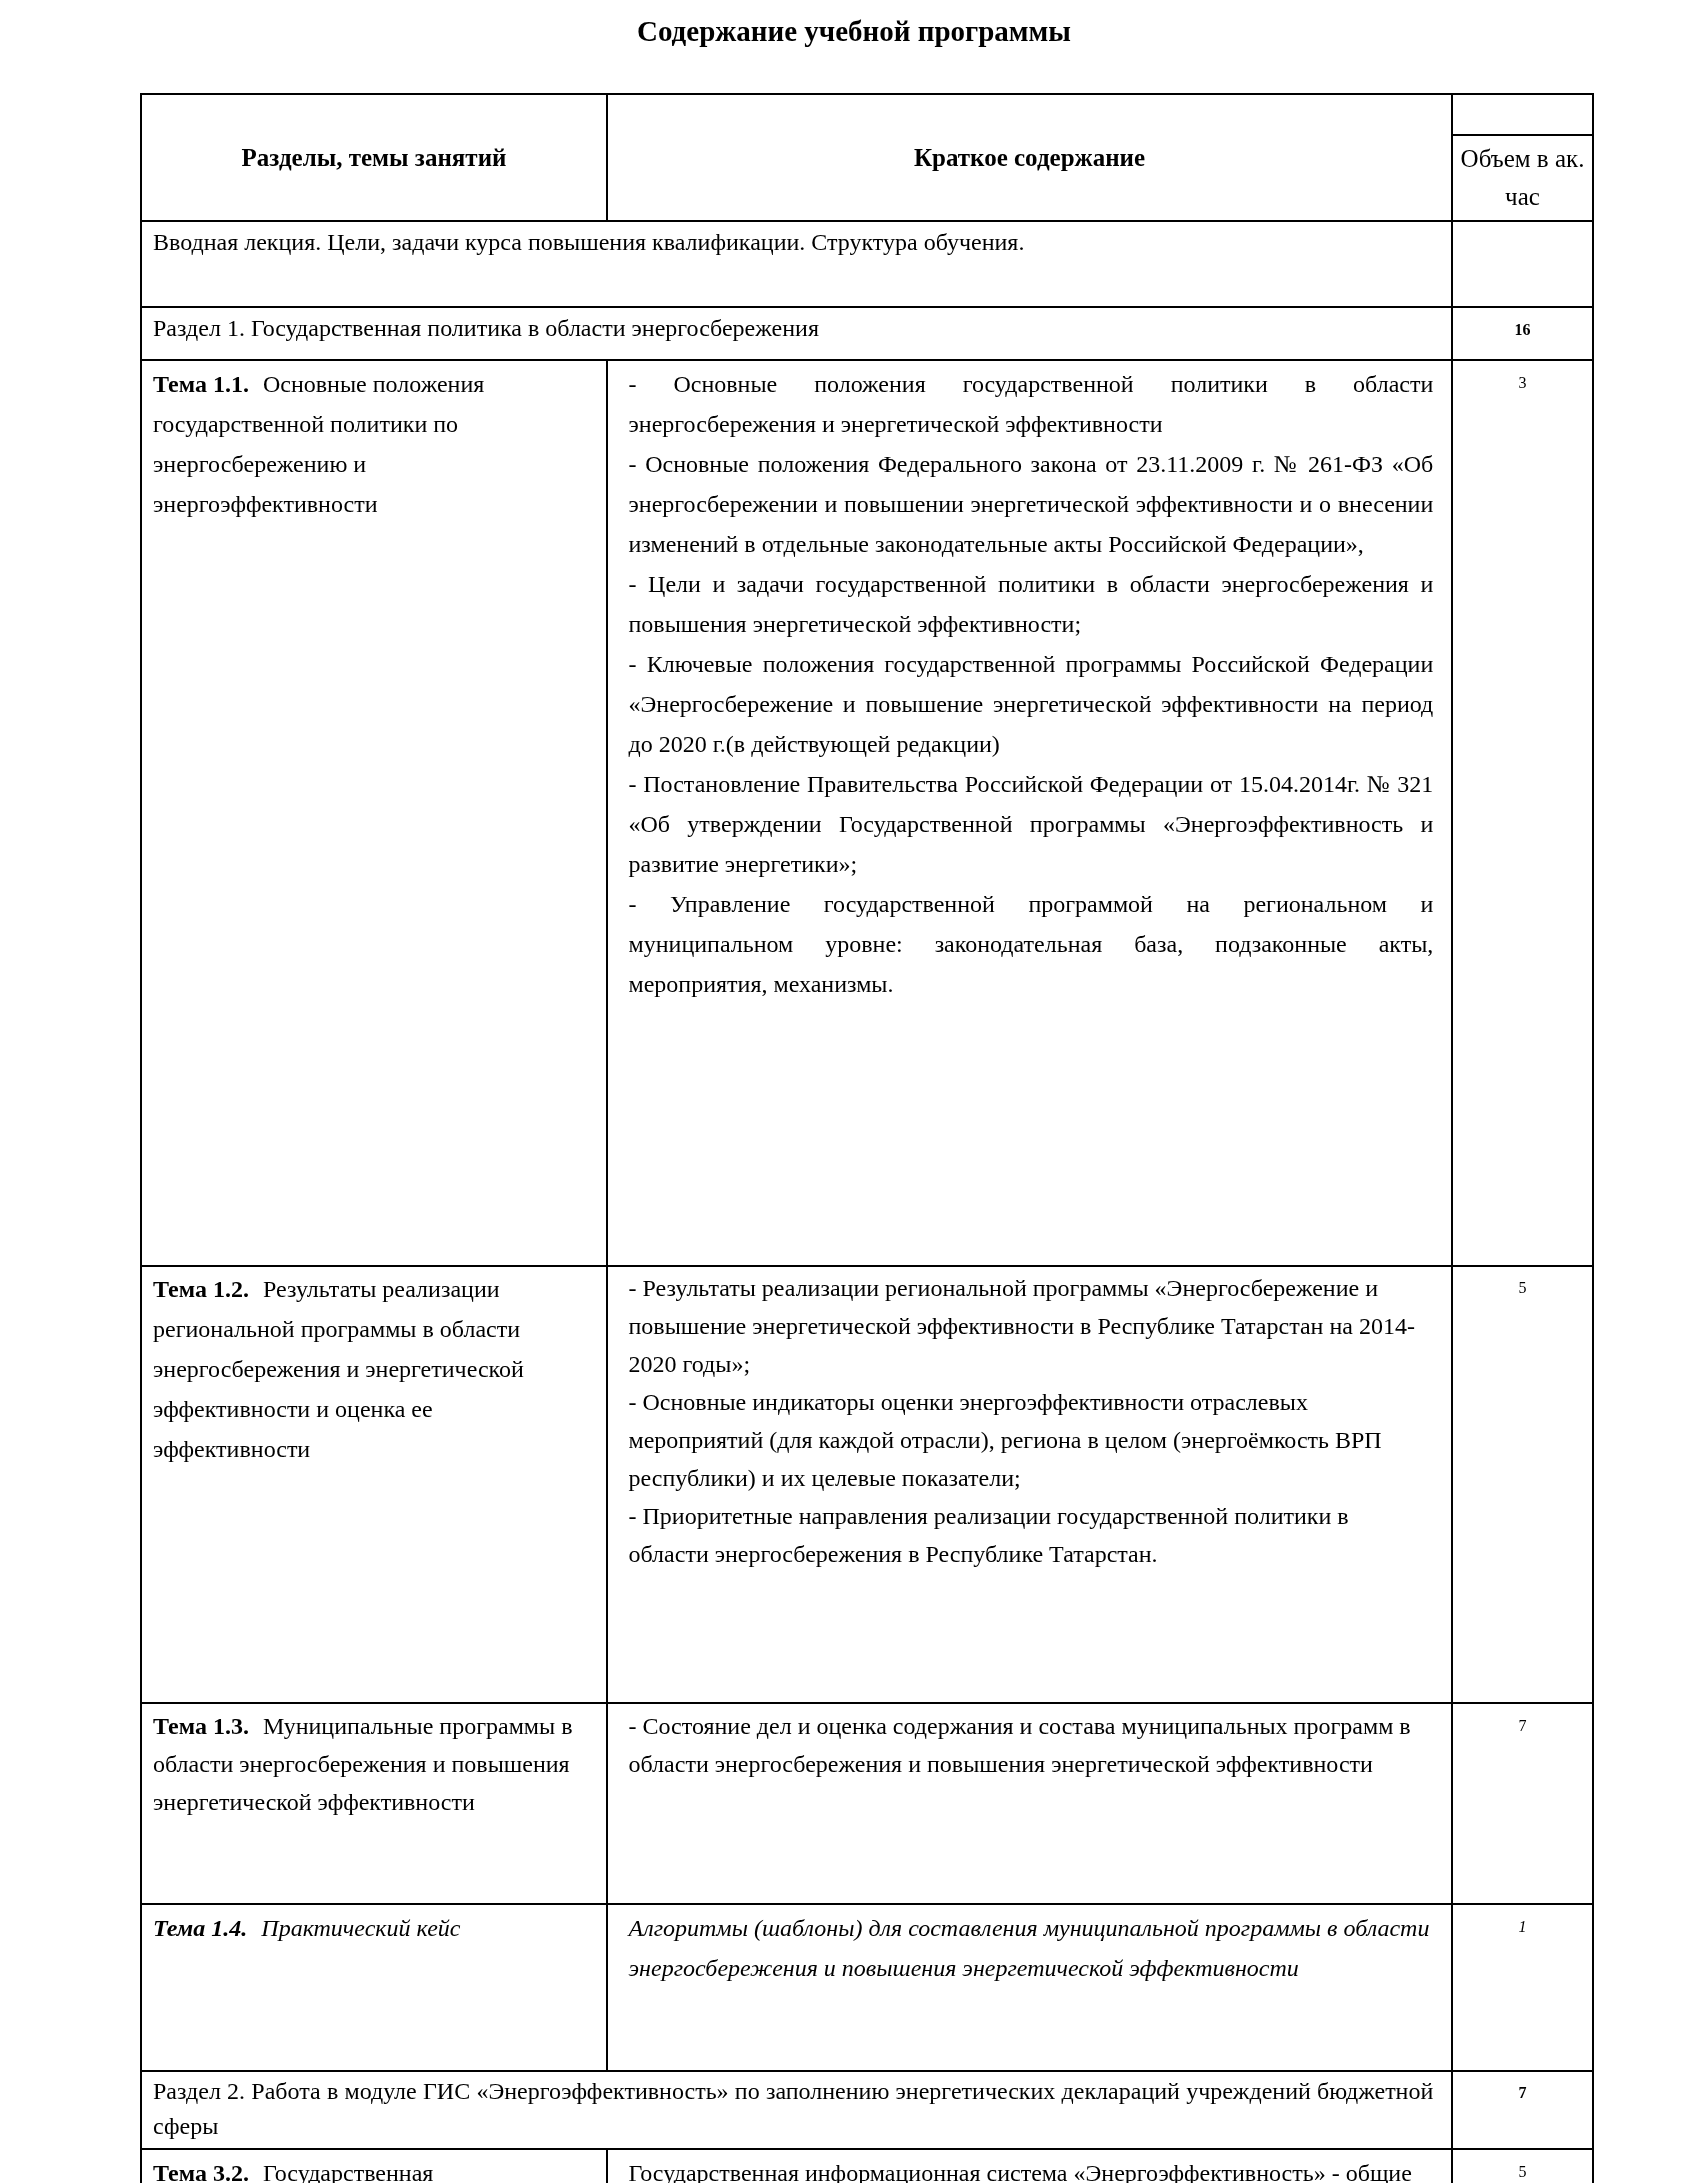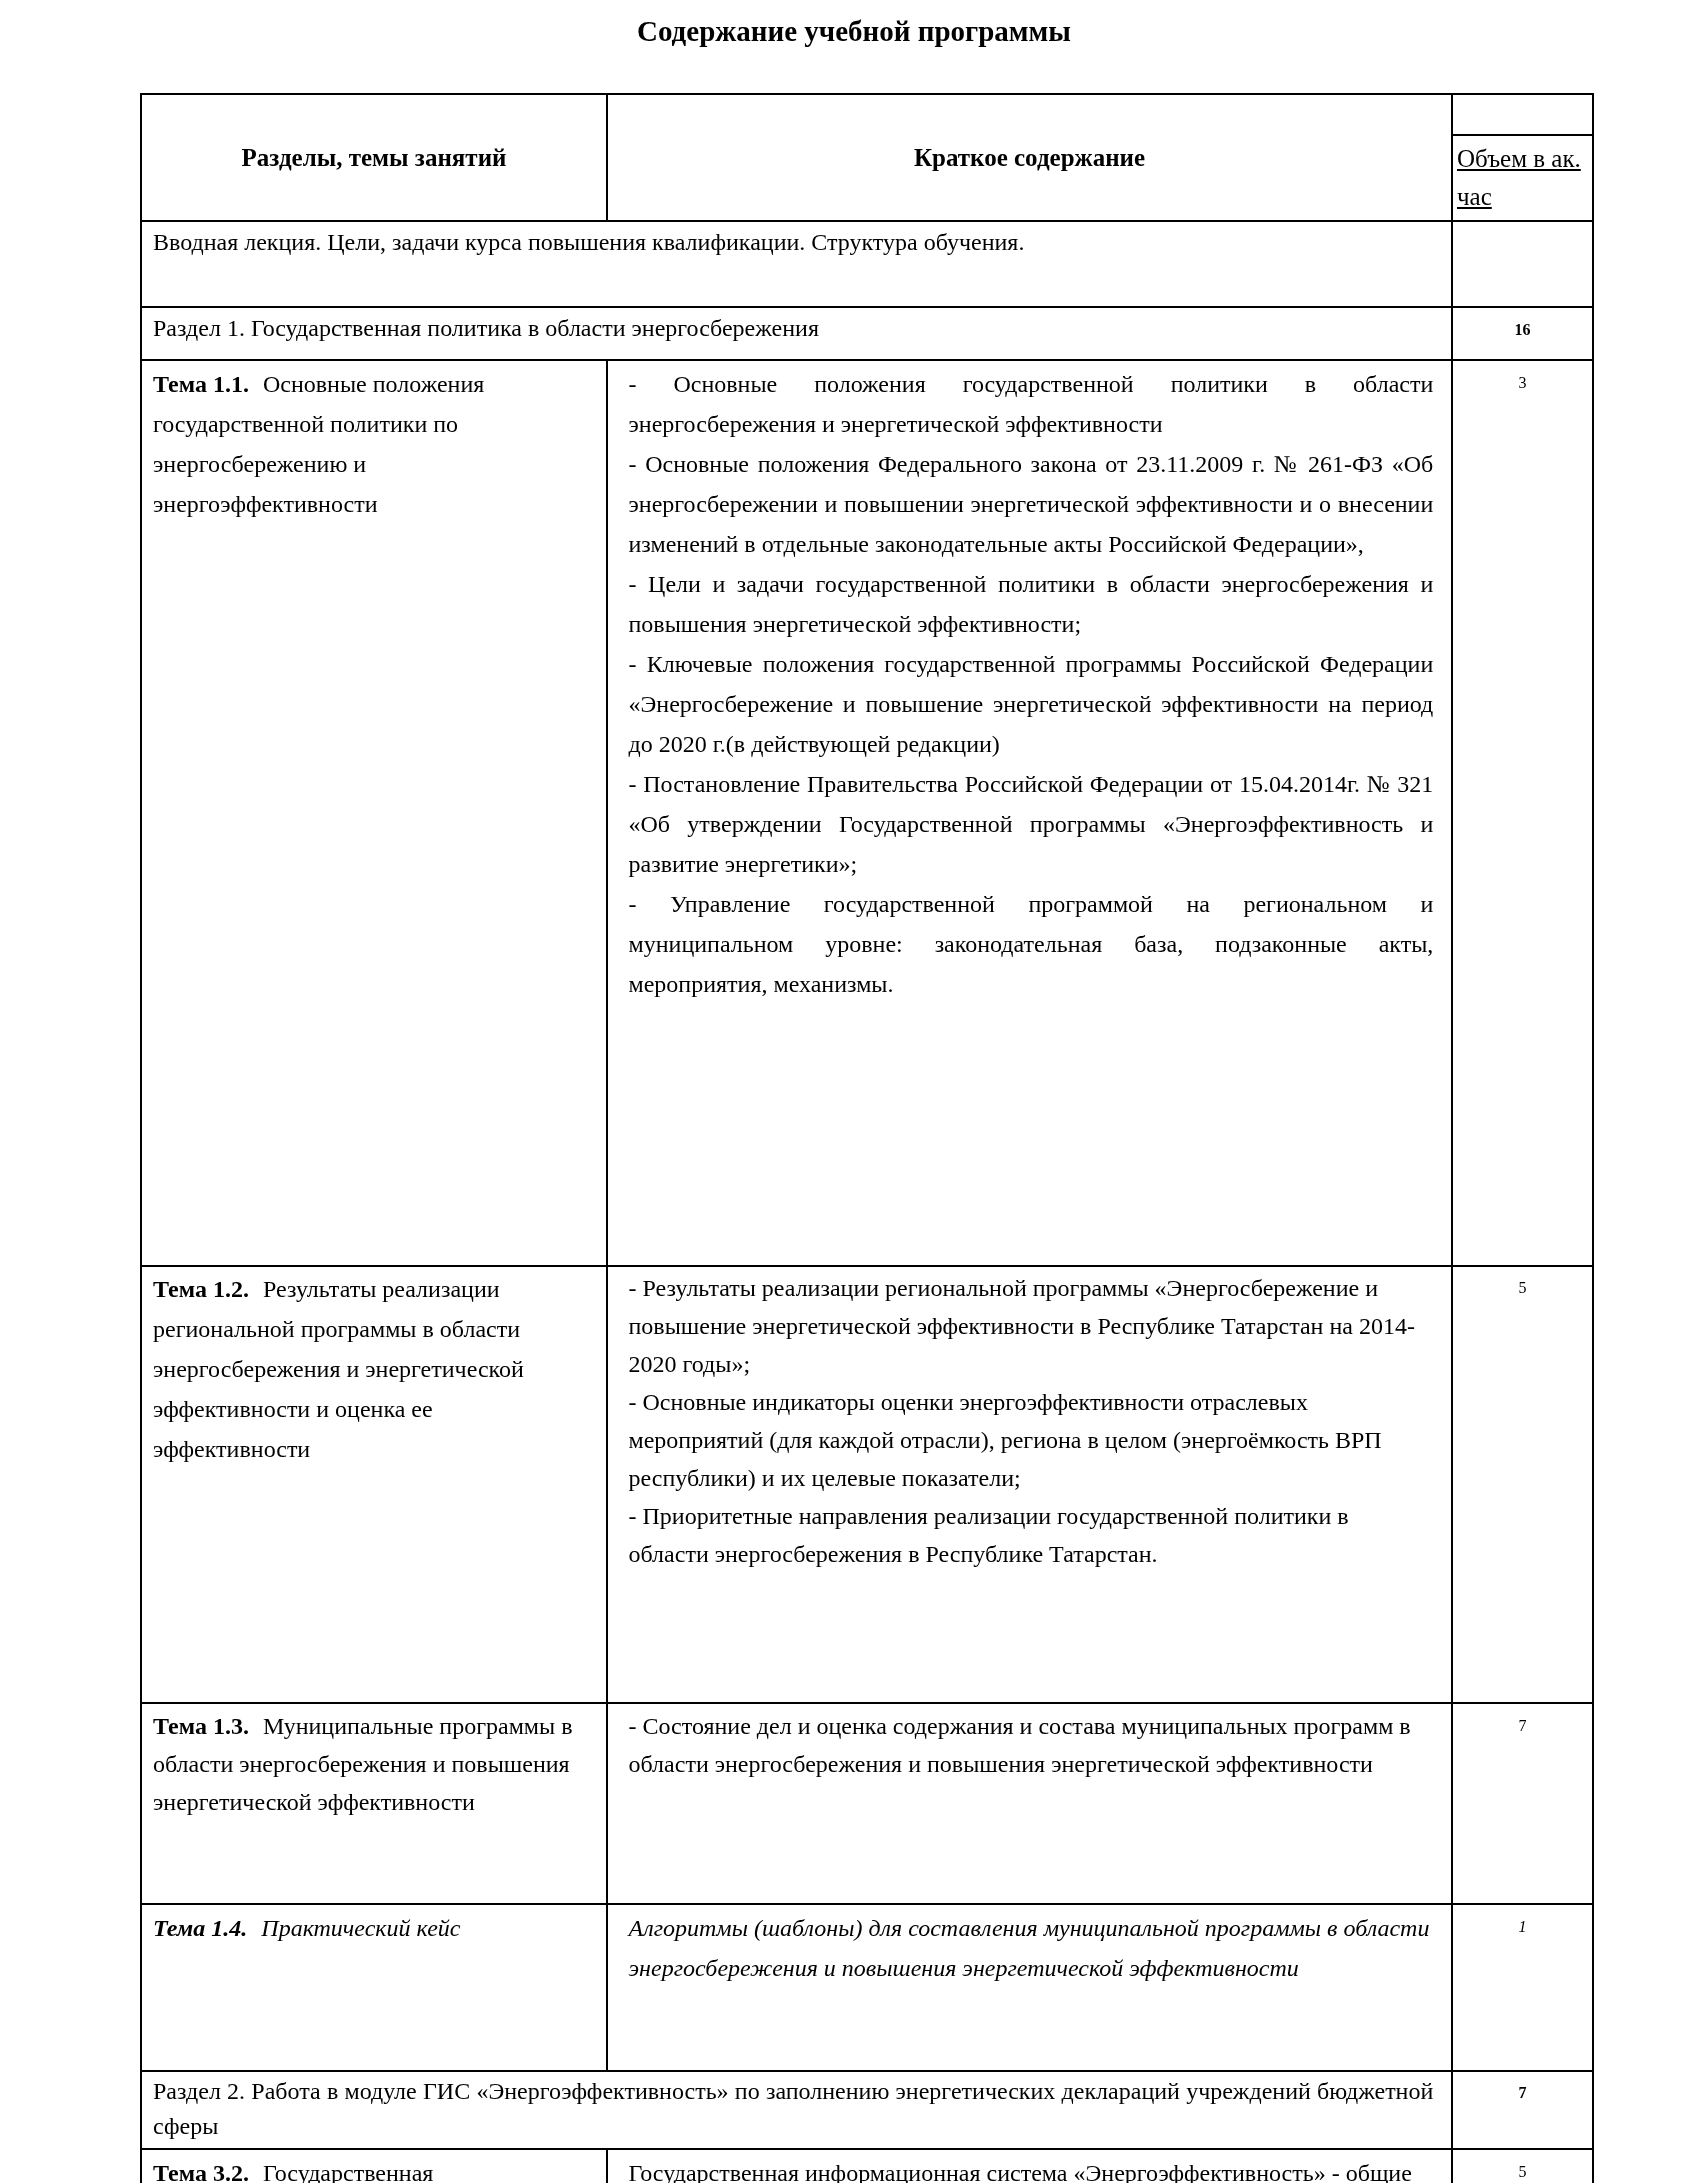--- a/index.html
+++ b/index.html
@@ -40,25 +40,25 @@
   }
   
   td.head {
     text-align: center;
     vertical-align: middle;
     font-weight: bold;
     font-size: 25px;
     line-height: 33px;
   }
   td.head-hours {
+    text-align: center;
     vertical-align: middle;
     font-weight: normal;
     font-size: 25px;
     line-height: 38px;
-    text-decoration: underline;
   }
   tr.hrow1 { height: 41px; }
   tr.hrow2 { height: 79px; }
   
   td.cell {
     font-size: 24px;
     line-height: 40px;
     padding: 2.7px 17.7px 0 11px;
   }
   td.cell-left  { text-align: left; }

